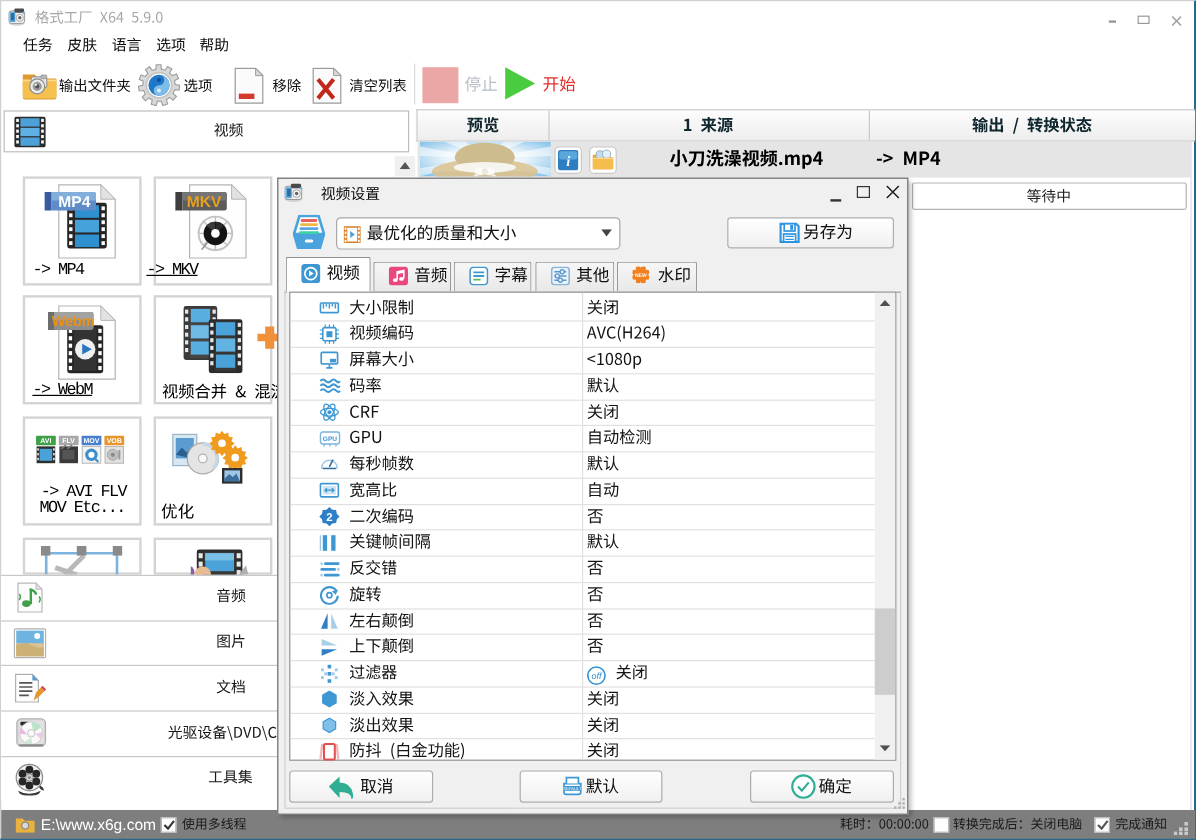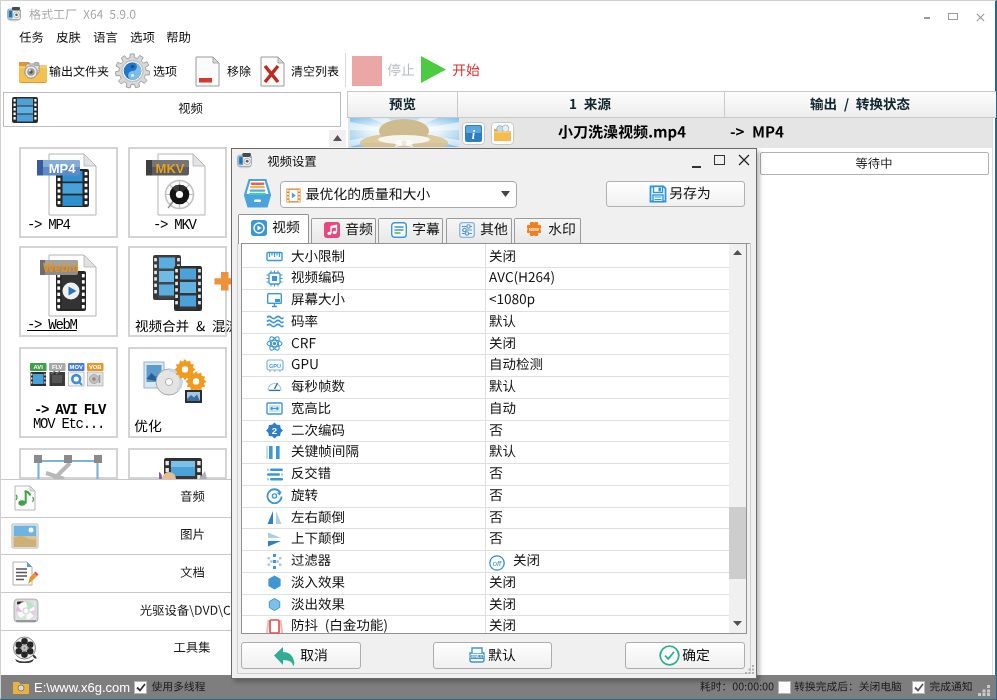--- a/index.html
+++ b/index.html
@@ -228,21 +228,21 @@
         <path d="M33.5 41.5 L26 35 a9.8 9.8 0 0 1 7 -3.2 z"></path>
         <path d="M33.5 41.5 L41 35 a9.8 9.8 0 0 0 -7 -3.2 z" fill="#2a2a2a"></path>
       </g>
   <circle cx="33.5" cy="41.5" r="3.6" fill="#fff"></circle>
   <path d="M22 55 l5 -6" stroke="#888" stroke-width="1.2"></path>
   <path d="M0 7 h6 v15.5 H0 z" fill="#3f3f3f"></path>
   <path d="M6 7 h35 a2 2 0 0 1 2 2 v11.5 a2 2 0 0 1 -2 2 H6 z" fill="#5c5c5c"></path>
   <path d="M6 7 h35 a2 2 0 0 1 2 2 v5 H6 z" fill="#757575"></path>
   <text x="24" y="19.5" font-size="13" font-weight="bold" fill="#e8a020" text-anchor="middle" font-family="Liberation Sans">MKV</text>
 </svg>
-<div class="clabel" style="left:152px;top:216px;">-&gt; MKV</div>
+<div class="clabel" style="left:121px;top:216px;text-decoration:underline;">-&gt; MKV</div>
 <div class="abs" style="left:18px;top:245px;width:99px;height:91px;background:#fff;border:2px solid #d4d4d4;"></div>
 <svg class="abs" style="left:36px;top:253px" width="62" height="64" viewBox="0 0 62 64">
   <path d="M12 1 h35 l12 12 v49 H12 z" fill="#fefefe" stroke="#b4b4b4" stroke-width="1"></path>
   <path d="M47 1 l12 12 h-12 z" fill="#e2e2e2" stroke="#b4b4b4" stroke-width="0.8"></path>
   <rect x="19" y="17" width="30" height="40" rx="2" fill="#252525"></rect>
   <rect x="24.5" y="19" width="19" height="36" fill="#333"></rect>
   <g fill="#fff">
         <rect x="20.3" y="20" width="2.8" height="3.4"></rect>
         <rect x="20.3" y="26.2" width="2.8" height="3.4"></rect>
         <rect x="20.3" y="32.4" width="2.8" height="3.4"></rect>
@@ -354,21 +354,21 @@
   </g>
   <g transform="translate(57,0)">
     <rect x="0" y="0" width="16.5" height="8" rx="1" fill="#e8962c"></rect>
         <text x="8.2" y="6.3" font-size="5.8" fill="#fff" text-anchor="middle" font-weight="bold" font-family="Liberation Sans">VOB</text>
     <rect x="0.5" y="9" width="15.5" height="14" fill="#e2e2e2" stroke="#aaa" stroke-width="0.7"></rect>
         <circle cx="7" cy="16" r="4.6" fill="#c0c0c0" stroke="#999" stroke-width="0.6"></circle>
         <circle cx="7" cy="16" r="1.8" fill="#8a8a8a"></circle>
         <path d="M12.5 12 v8" stroke="#999" stroke-width="1.6"></path>
   </g>
 </svg>
-<div class="clabel" style="left:33px;top:401px;font-weight:bold;">-&gt; AVI FLV</div>
+<div class="clabel" style="left:33px;top:401px;">-&gt; AVI FLV</div>
 <div class="clabel" style="left:32px;top:414.5px;">MOV Etc...</div>
 <div class="abs" style="left:127px;top:346px;width:99px;height:91px;background:#fff;border:2px solid #d4d4d4;"></div>
 <svg class="abs" style="left:142px;top:358px" width="64" height="46" viewBox="0 0 64 46">
   <rect x="1" y="3" width="20" height="26" fill="#d8e8f2" stroke="#9ab4c6" stroke-width="1"></rect>
   <rect x="3.5" y="6" width="15" height="17" fill="#5b9bd0"></rect>
   <path d="M3.5 20 l5 -6 4 4 3.5 -3.5 1 8.5 z" fill="#2a5f8f"></path>
   <circle cx="26" cy="23" r="13" fill="#e4e4e4" stroke="#a8a8a8" stroke-width="1"></circle>
   <path d="M26 11 a12 12 0 0 1 8.4 20.5" stroke="#c4d8e6" stroke-width="3" fill="none"></path>
   <circle cx="26" cy="23" r="3.6" fill="#fafafa" stroke="#b0b0b0"></circle>
   <g fill="#f09a1e">

